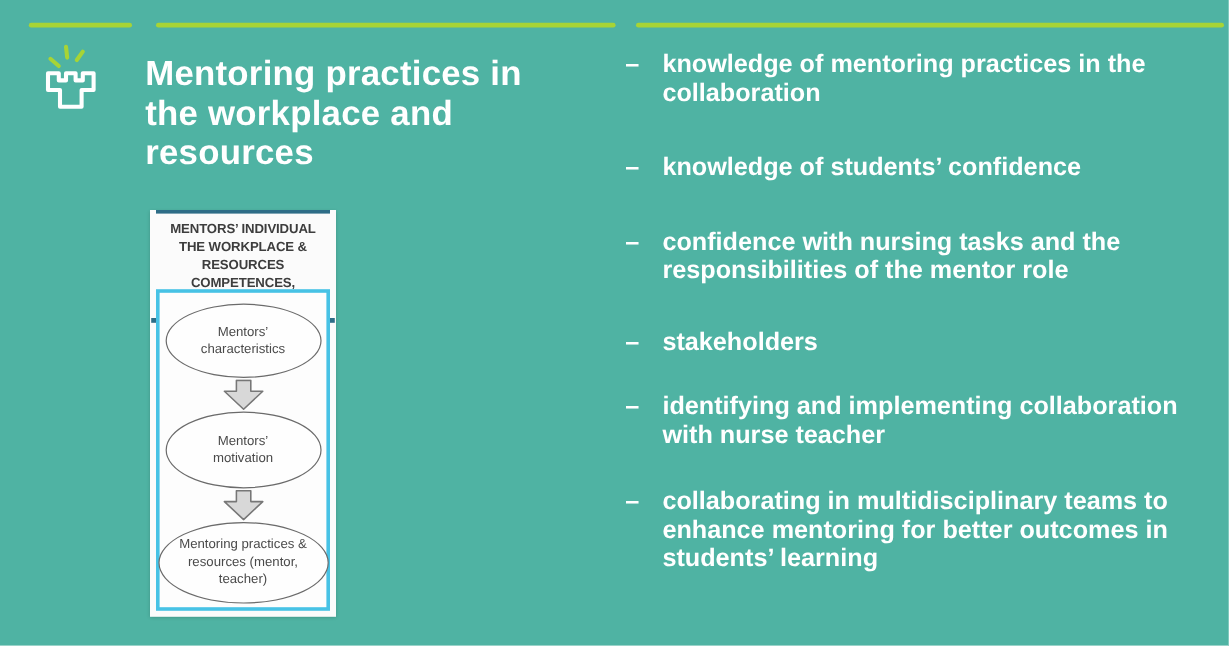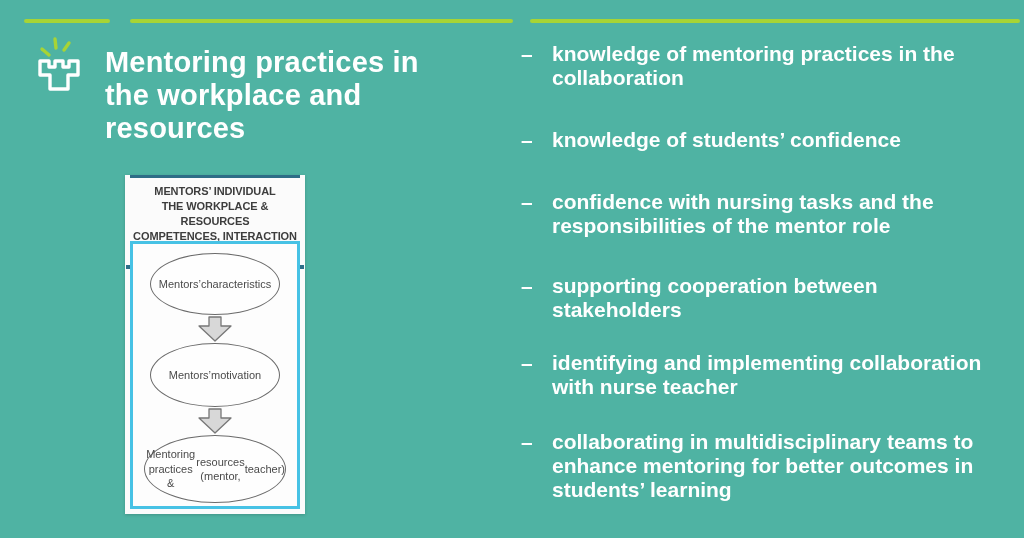--- a/index.html
+++ b/index.html
@@ -25,37 +25,37 @@
   .line-1 { left: 24px;  width: 86px; }
   .line-2 { left: 130px; width: 383px; }
   .line-3 { left: 530px; width: 490px; }
 
   
   .logo { position: absolute; left: 34px; top: 34px; }
 
   
   .title {
     position: absolute;
-    left: 105px;
+    left: 121px;
     top: 46px;
     width: 400px;
     color: #FFFFFF;
     font-size: 29px;
     font-weight: bold;
     line-height: 33px;
     letter-spacing: 0.2px;
   }
   .title .tline { display: block; }
 
   
   .diagram {
     position: absolute;
     left: 125px;
     top: 175px;
-    width: 180px;
+    width: 155px;
     height: 339px;
     background: #FBFBFB;
     box-shadow: 0 1px 3px rgba(0,0,0,0.18);
   }
   .diagram-topline { height: 3px; background: #2E6D87; margin: 0 5px; }
   .diagram-header {
     padding: 6px 3px 4px;
     text-align: center;
     font-size: 11px;
     font-weight: 600;
@@ -73,21 +73,21 @@
     display: flex;
     flex-direction: column;
     align-items: center;
     padding-top: 9px;
   }
   .node {
     border: 1.5px solid #6B6B6B;
     border-radius: 50%;
     background: #FEFEFE;
     display: flex;
-    flex-direction: row;
+    flex-direction: column;
     justify-content: center;
     align-items: center;
     text-align: center;
     font-size: 11px;
     line-height: 14.5px;
     color: #4A4A4A;
     flex: 0 0 auto;
   }
   .node .nline { display: block; }
   .node-1 { width: 130px; height: 62px; }
@@ -199,21 +199,20 @@
     <li>
       <span class="dash">–</span>
       <span class="btext">
         <span class="bline">confidence with nursing tasks and the</span>
         <span class="bline">responsibilities of the mentor role</span>
       </span>
     </li>
     <li>
       <span class="dash">–</span>
       <span class="btext">
-        <span class="bline">supporting cooperation between</span>
         <span class="bline">stakeholders</span>
       </span>
     </li>
     <li>
       <span class="dash">–</span>
       <span class="btext">
         <span class="bline">identifying and implementing collaboration</span>
         <span class="bline">with nurse teacher</span>
       </span>
     </li>

